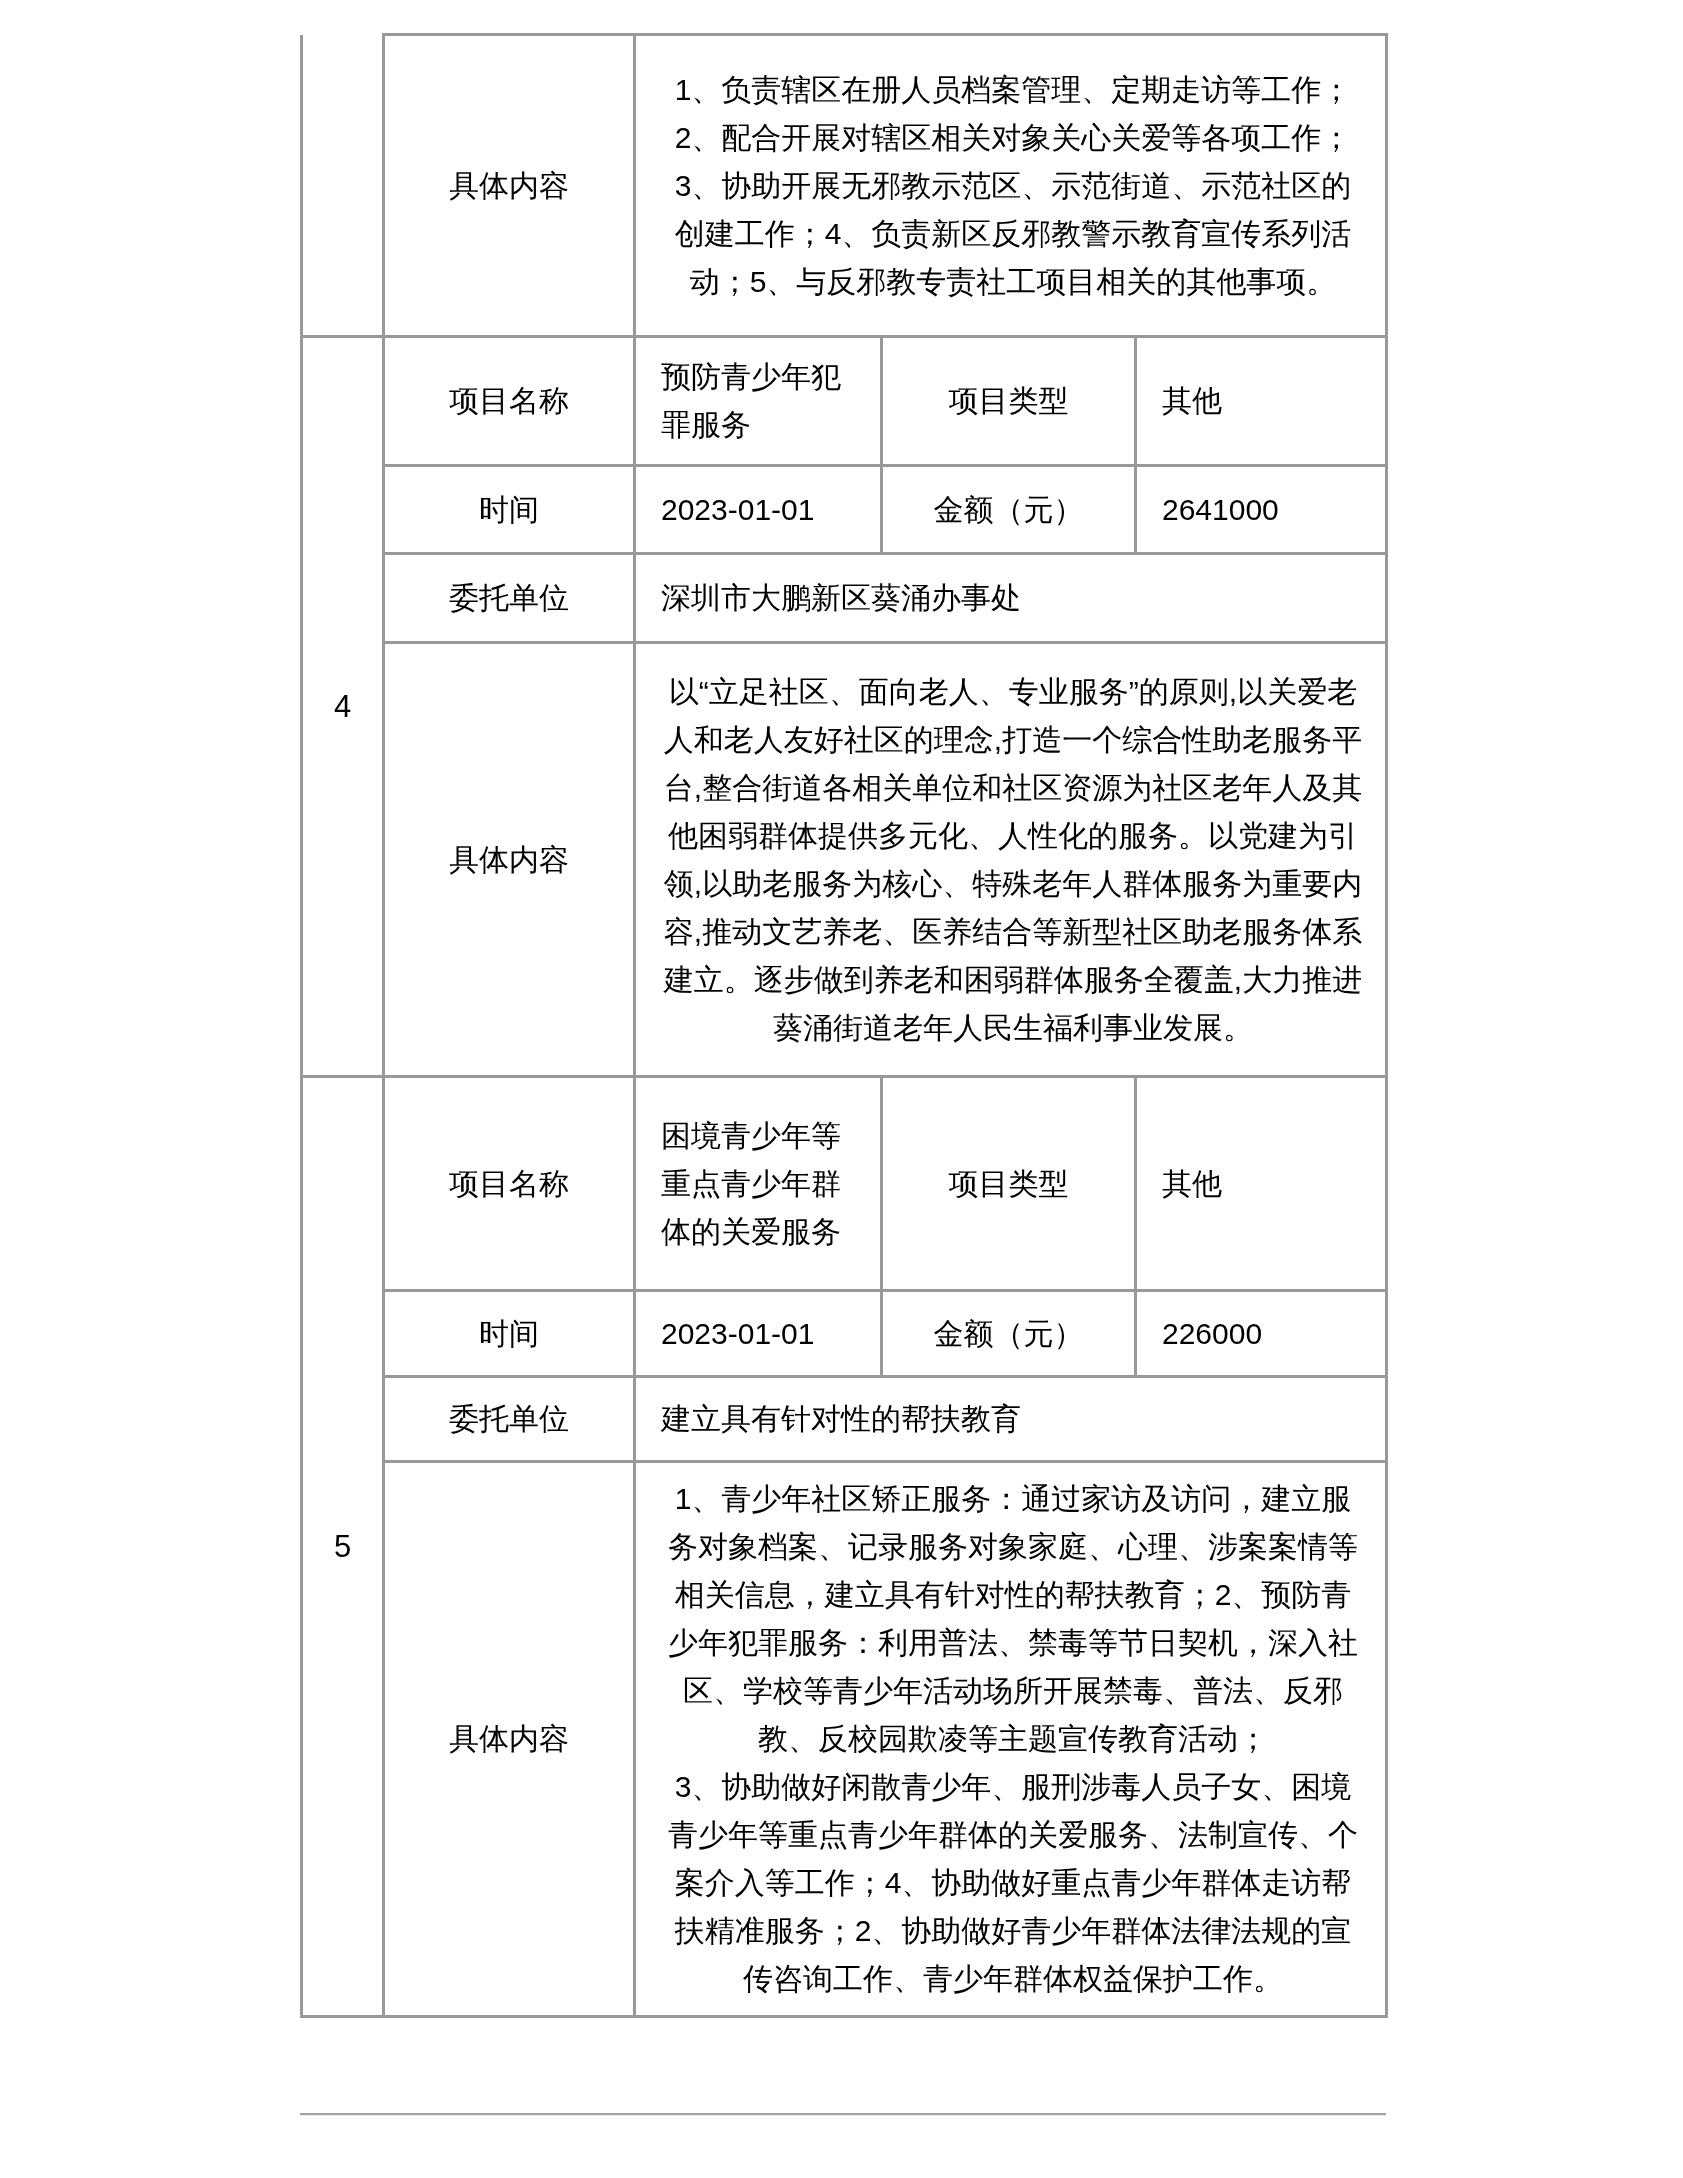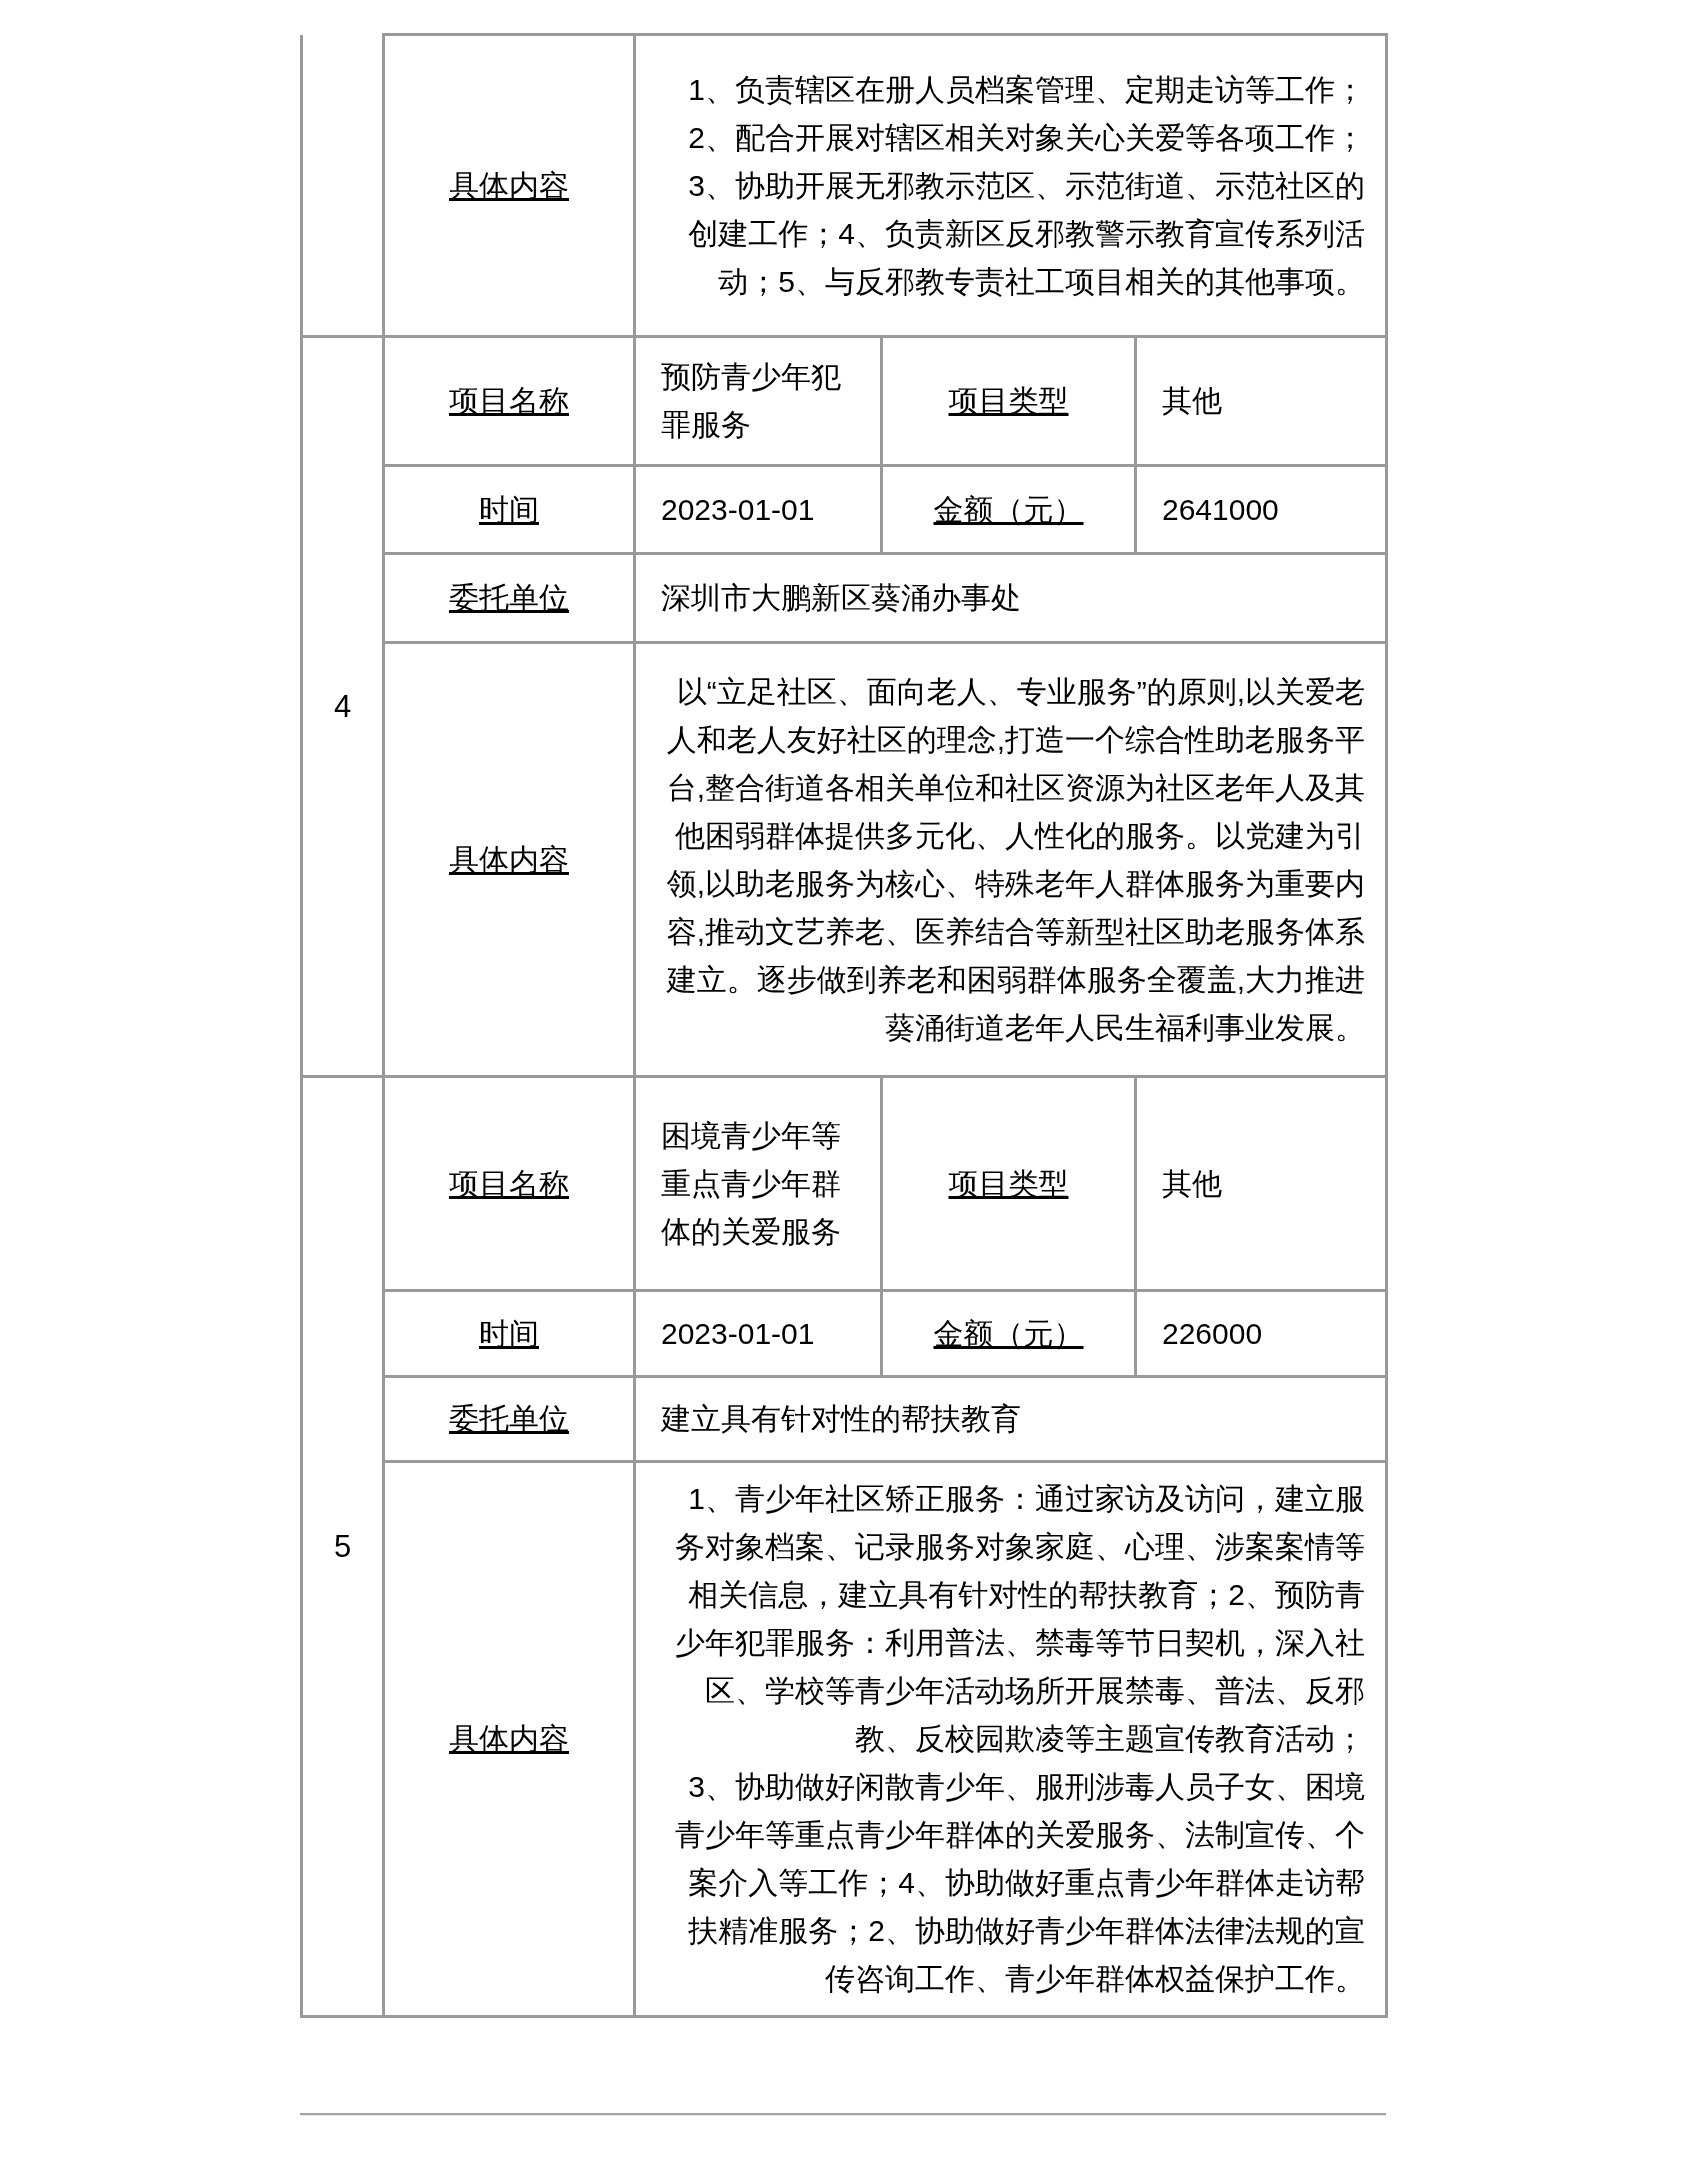--- a/index.html
+++ b/index.html
@@ -41,28 +41,27 @@
     text-align: center;
     font-size: 31px;
     background: #ffffff;
   }
   td.no-top {
     border-top: none;
   }
   td.label {
     text-align: center;
     padding: 6px 8px;
-    text-decoration: underline;
   }
   td.value {
     text-align: left;
     padding: 8px 18px 8px 25px;
   }
   td.content {
-    text-align: right;
+    text-align: center;
     padding: 12px 20px 12px 25px;
     white-space: pre-wrap;
   }
   tr.h-prevcontent { height: 302px; }
   tr.h-name4   { height: 129px; }
   tr.h-time4   { height: 88px; }
   tr.h-client4 { height: 89px; }
   tr.h-content4{ height: 434px; }
   tr.h-name5   { height: 214px; }
   tr.h-time5   { height: 86px; }

